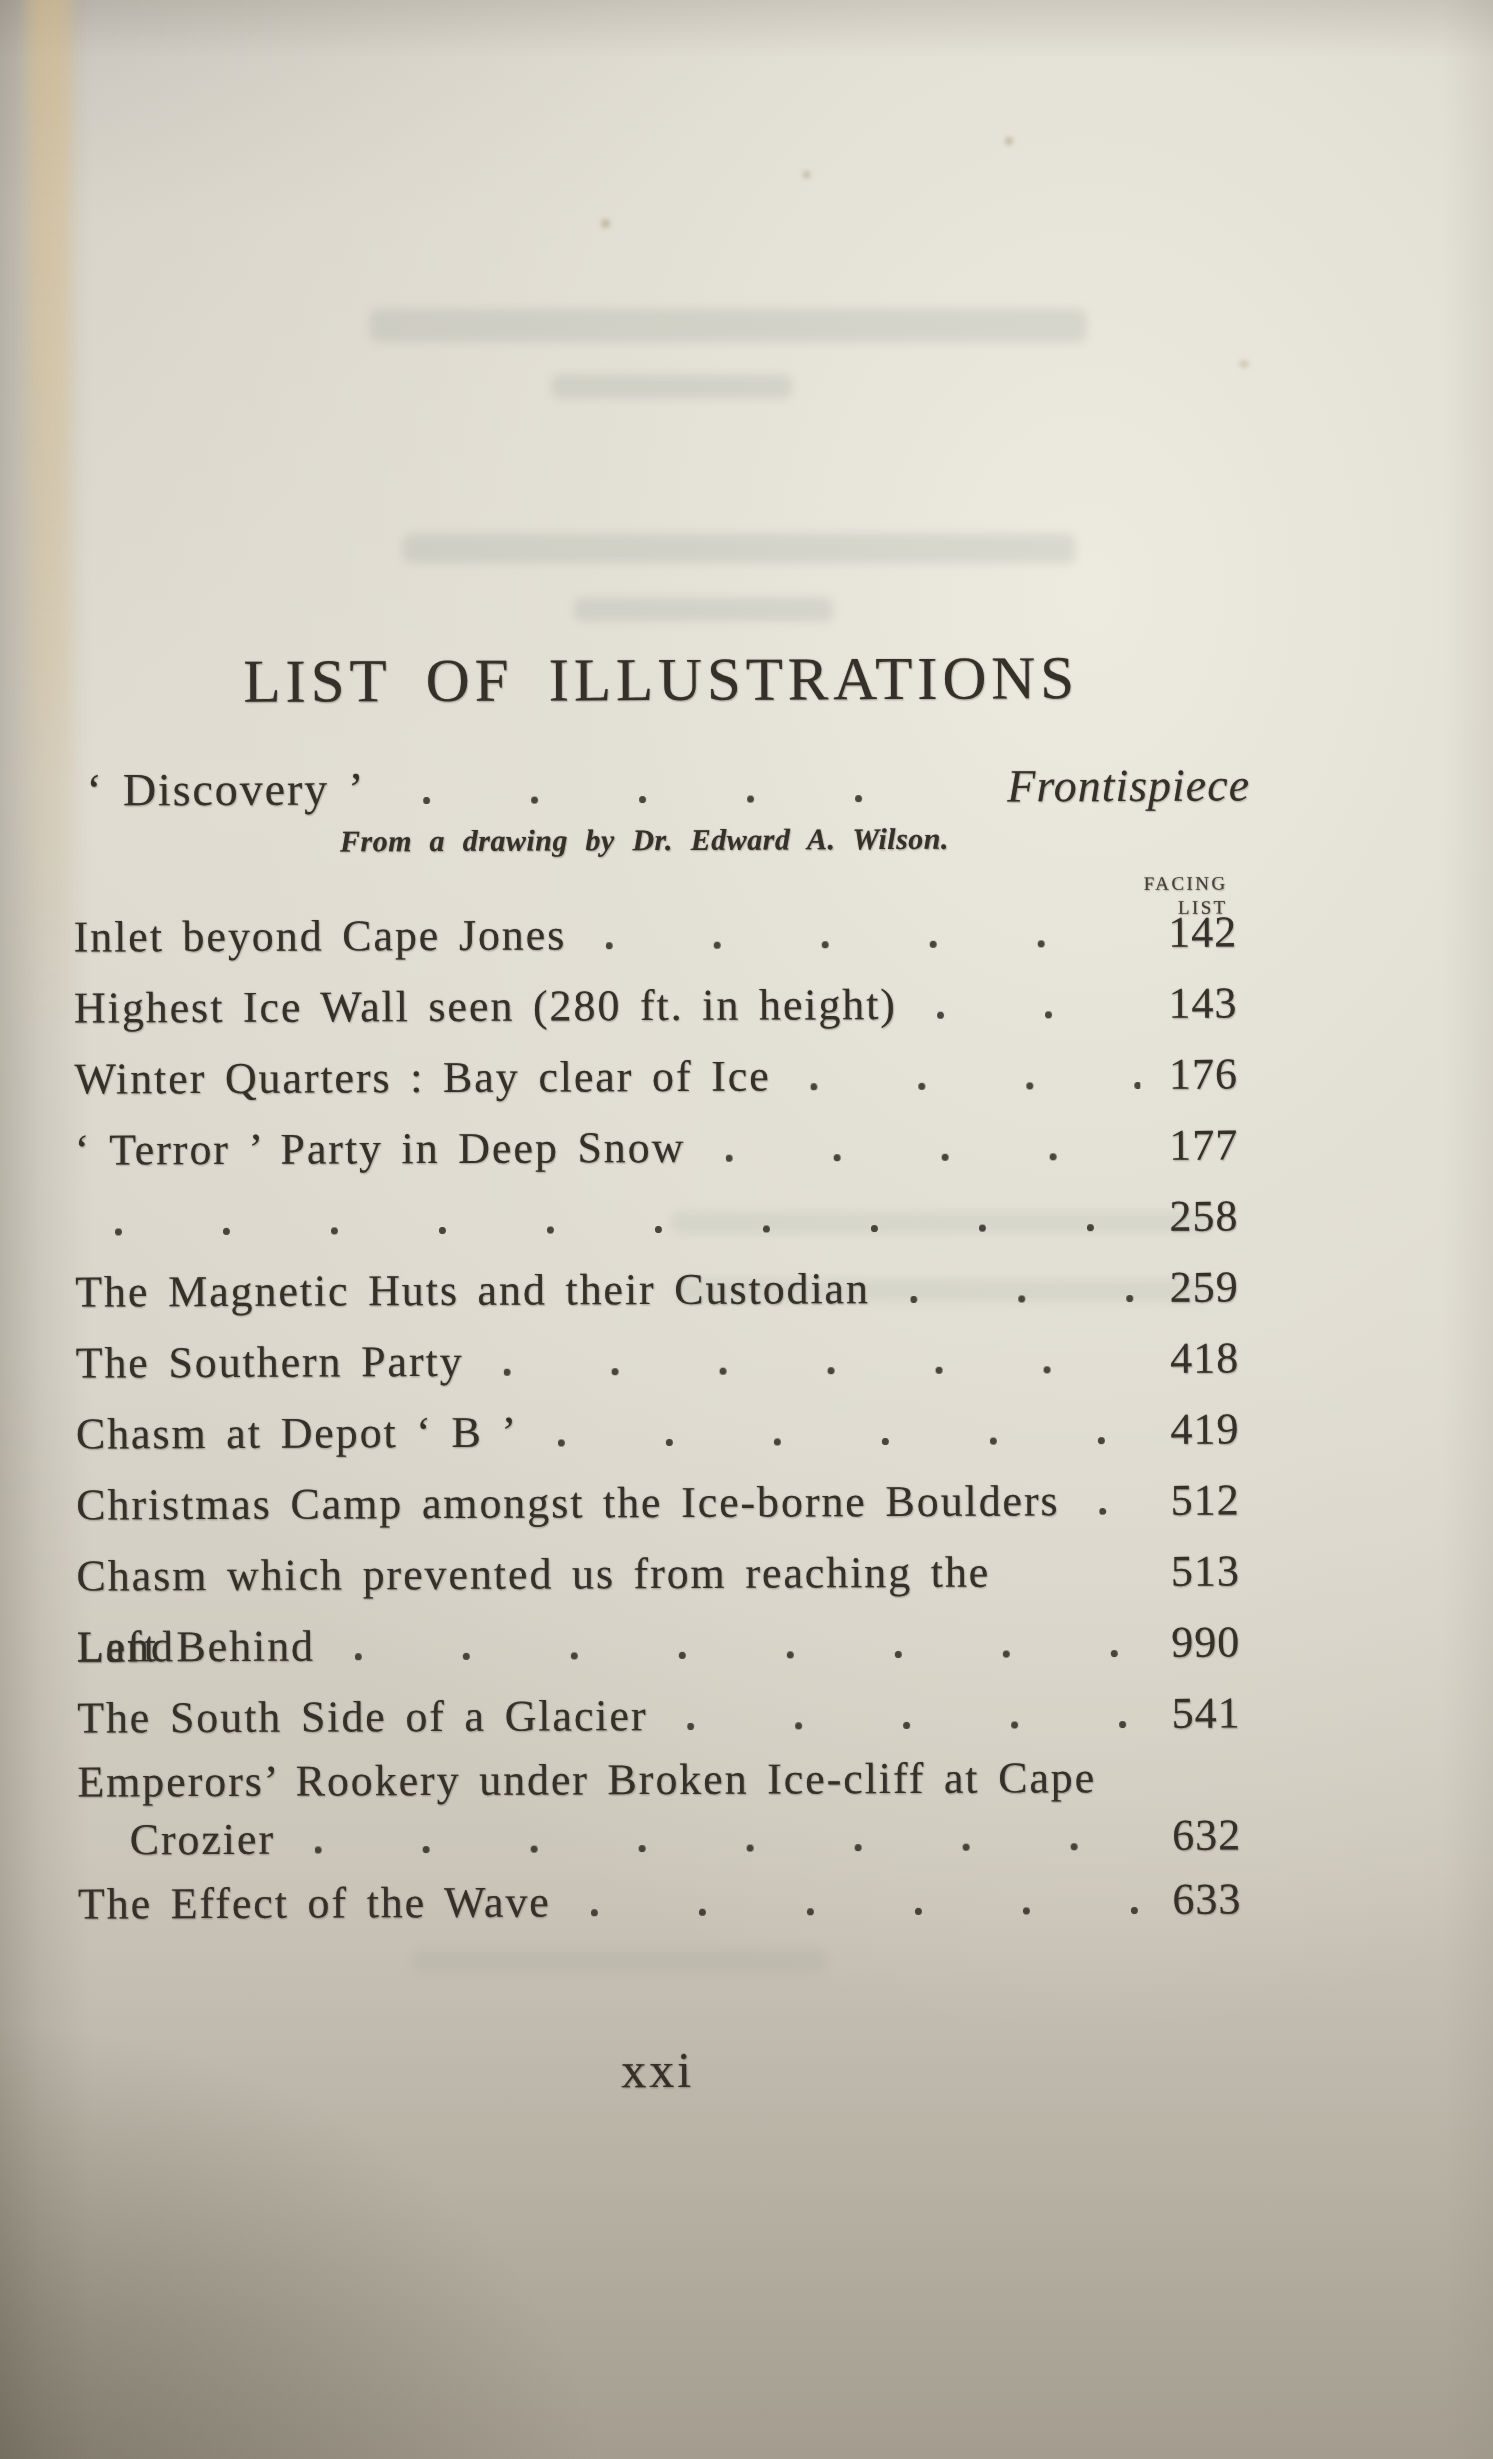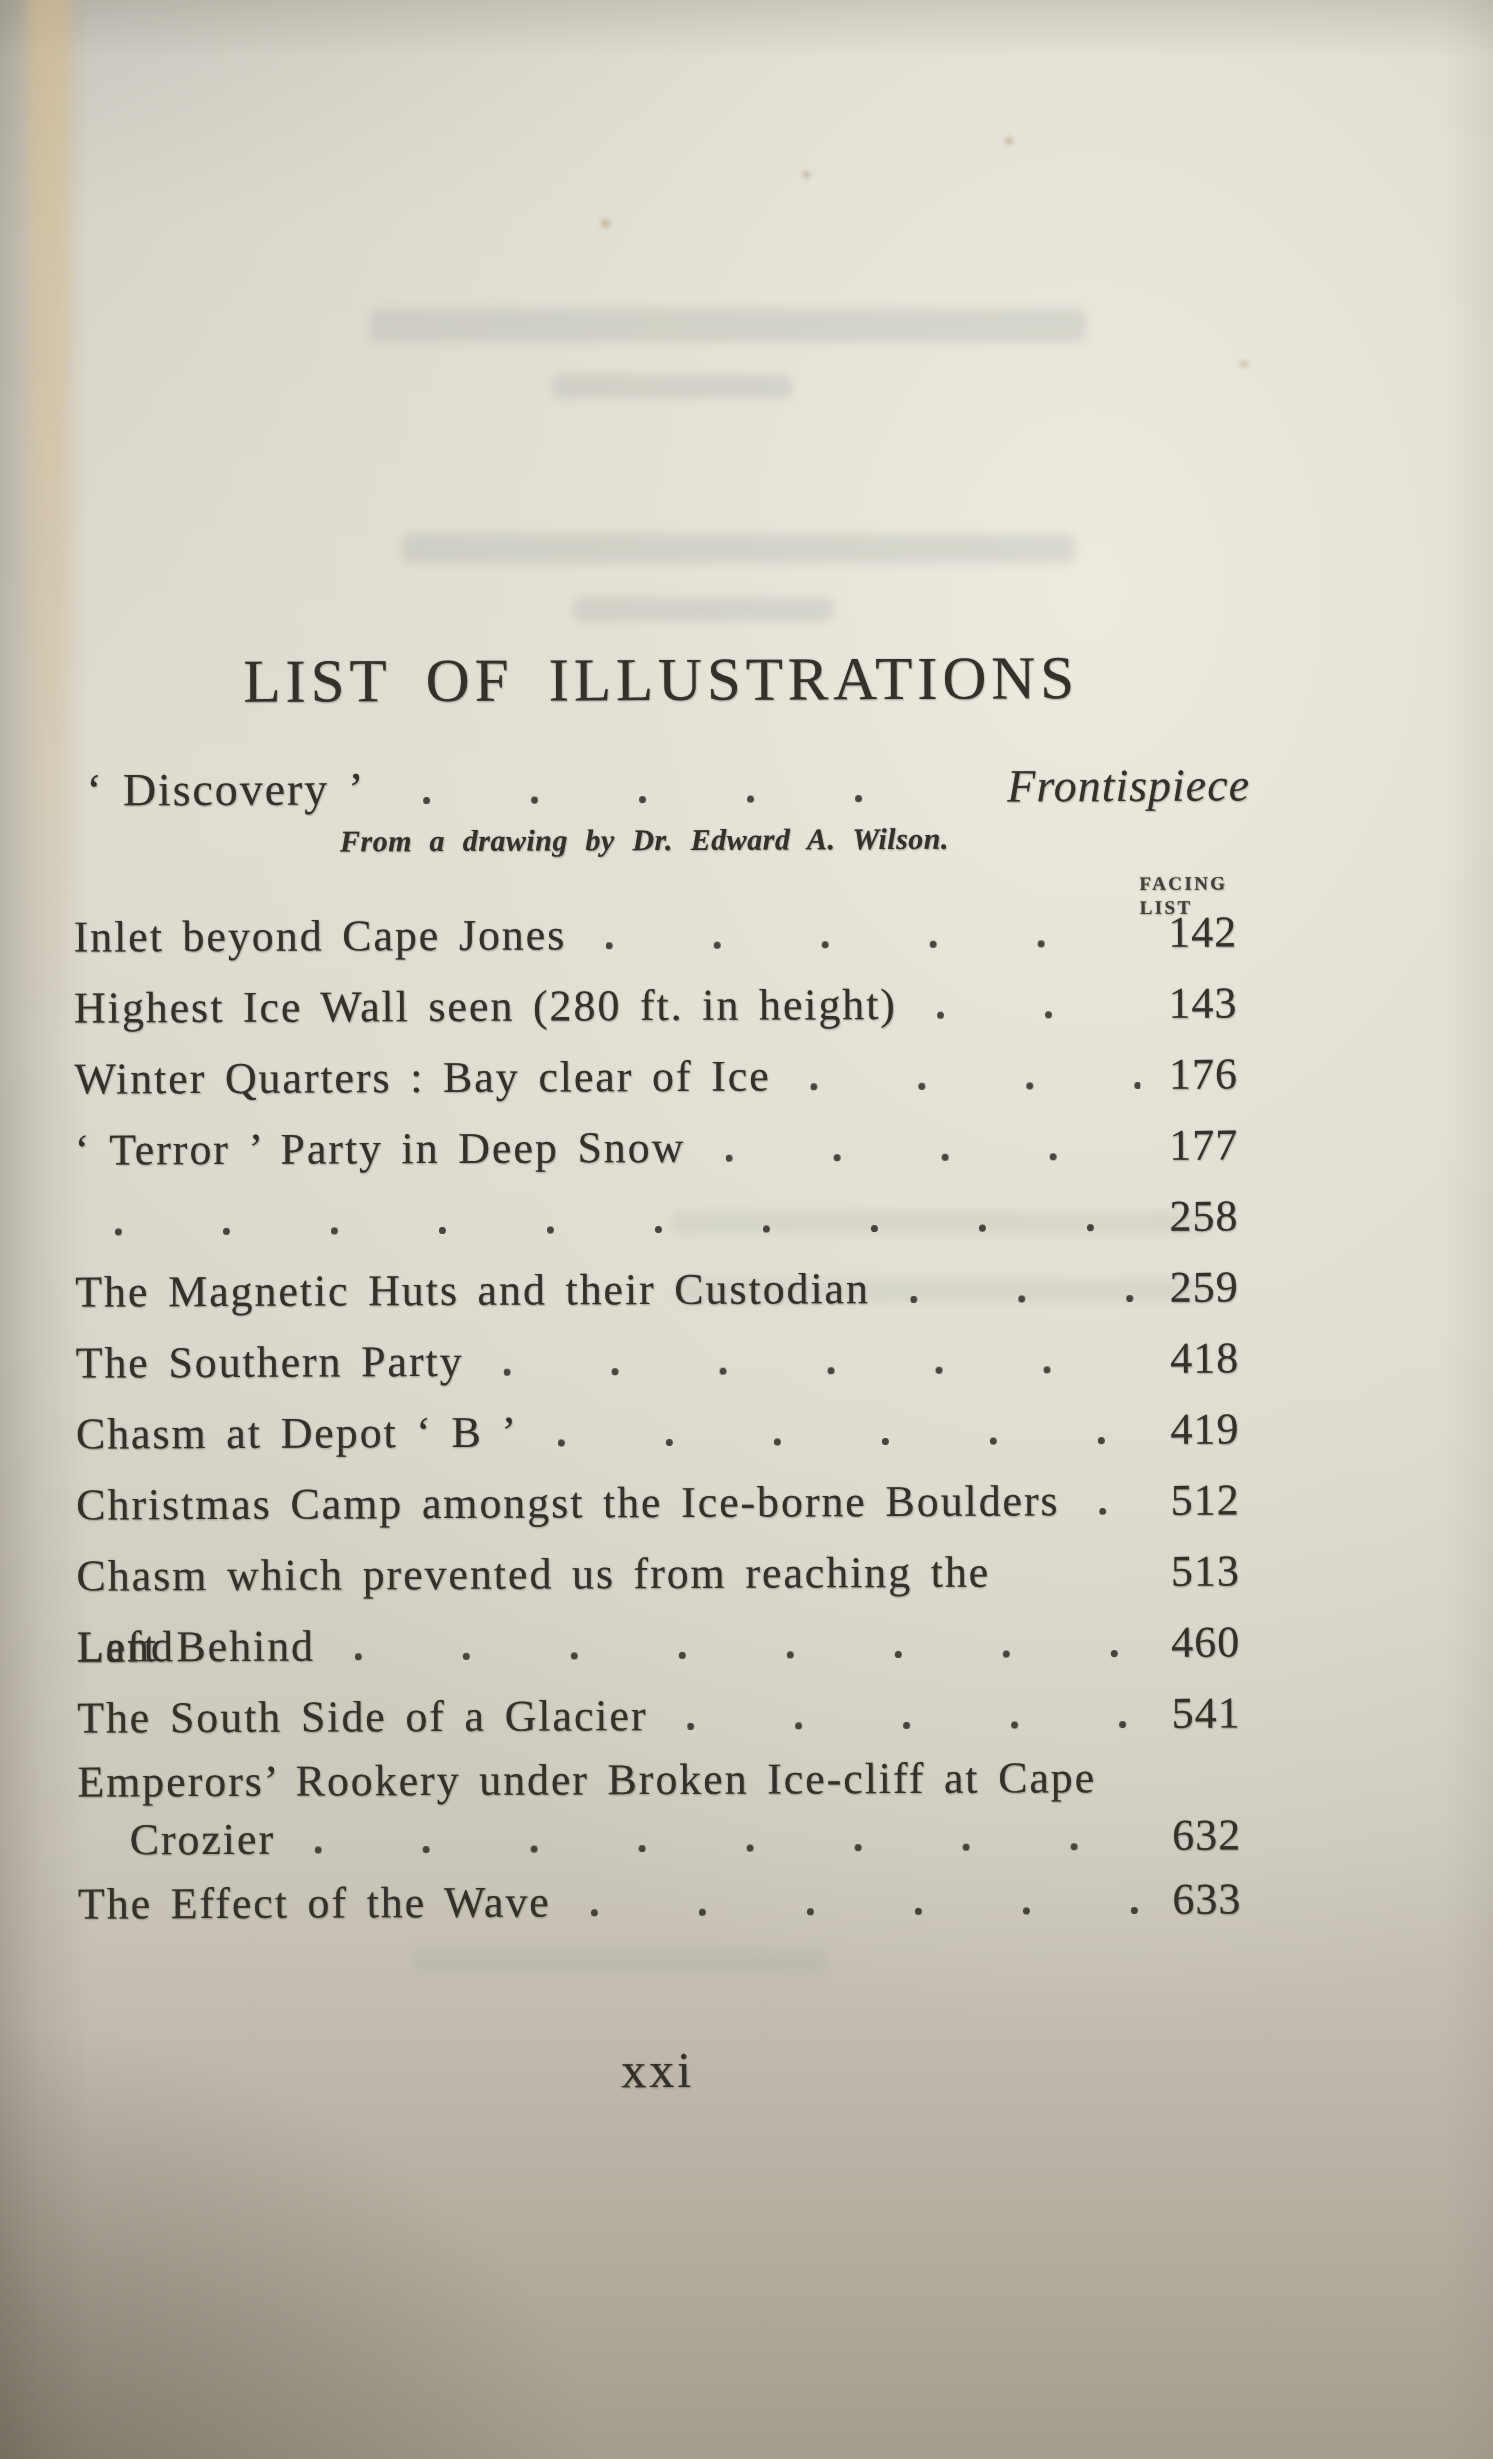--- a/index.html
+++ b/index.html
@@ -59,21 +59,21 @@
   }
   .front-value{font-style:italic;letter-spacing:1px;}
   .credit{
     position:absolute;top:819px;left:0;width:100%;
     text-align:center;transform:translateX(-17.3px);
     font-style:italic;font-weight:bold;font-size:30px;line-height:42px;
     word-spacing:9.6px;letter-spacing:0.5px;
   }
   .facing-header{
     position:absolute;top:874px;right:23px;
-    text-align:left;font-weight:bold;font-size:19px;line-height:24px;
+    text-align:right;font-weight:normal;font-size:19px;line-height:24px;
     letter-spacing:2.4px;color:#45413a;
   }
   .entries{position:absolute;top:899px;left:0;right:0;}
   .entry{height:71px;font-size:44px;letter-spacing:1.9px;word-spacing:5.8px;}
   .entry .main{display:flex;align-items:baseline;line-height:71px;}
   .entry-pre{display:block;line-height:58px;}
   .entry.wrap{height:115px;}
   .entry.wrap .main{line-height:58px;}
   .entry.wrap .entry-title{padding-left:52px;}
   .leader{
@@ -218,21 +218,21 @@
       <span class="leader"></span>
       <span class="entry-page">513</span>
     </div>
   </div>
 
   <div class="entry">
 
     <div class="main">
       <span class="entry-title">Left Behind</span>
       <span class="leader"></span>
-      <span class="entry-page">460</span>
+      <span class="entry-page">990</span>
     </div>
   </div>
 
   <div class="entry">
 
     <div class="main">
       <span class="entry-title">The South Side of a Glacier</span>
       <span class="leader"></span>
       <span class="entry-page">541</span>
     </div>

